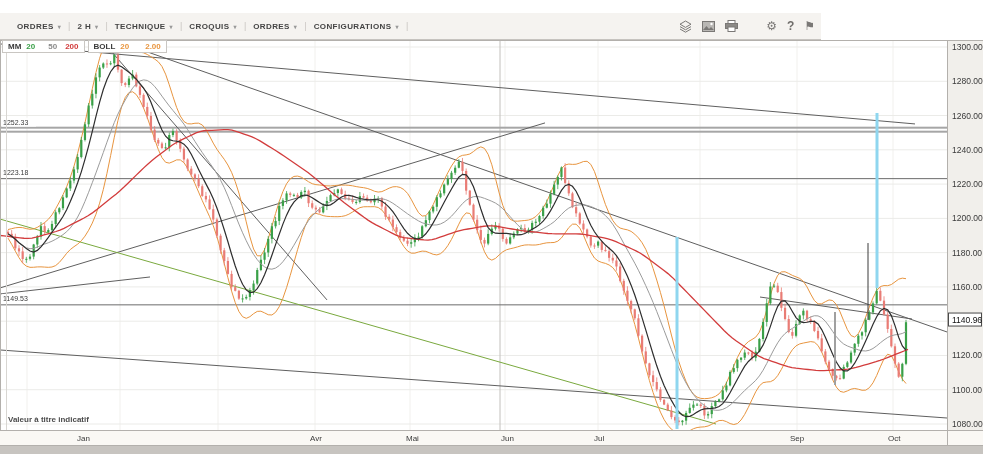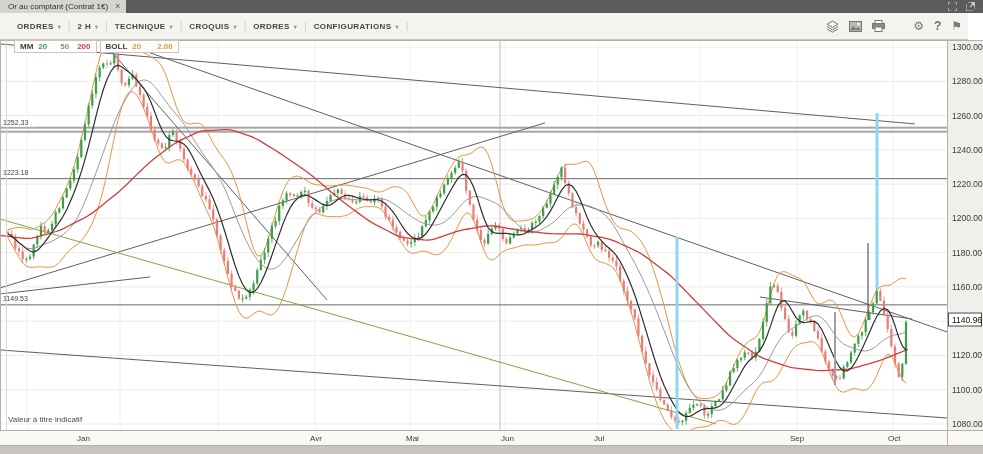--- a/index.html
+++ b/index.html
@@ -5,69 +5,51 @@
   html,body{margin:0;padding:0;background:#c7c4c0;}
   .app{position:relative;width:983px;height:454px;background:#fff;overflow:hidden;
        font-family:"Liberation Sans",sans-serif;-webkit-font-smoothing:antialiased;}
   
   .tabbar{position:absolute;top:0;left:0;width:983px;height:13px;background:#5d5c5a;display:flex;align-items:stretch;}
   .tab{background:#d6d4d0;color:#2e2e2e;font-size:8px;line-height:13px;padding:0 6px 0 8px;display:flex;gap:7px;align-items:center;}
   .tab-close{color:#555;font-size:9px;cursor:pointer;}
   .titlebar-icons{margin-left:auto;display:flex;gap:9px;align-items:center;padding-right:8px;}
   .titlebar-icons svg{display:block;}
   
-  .menubar{position:absolute;top:13px;left:0;width:968px;height:27px;background:#f5f3f0;border-bottom:1px solid #c6c3bf;
+  .menubar{position:absolute;top:13px;left:0;width:821px;height:27px;background:#f5f3f0;border-bottom:1px solid #c6c3bf;
            display:flex;align-items:center;box-sizing:border-box;}
   #menu-items{display:flex;align-items:center;padding-left:10px;}
   .menu-item{font-size:8px;font-weight:bold;letter-spacing:.4px;color:#444;padding:0 7px;display:flex;gap:4px;align-items:center;cursor:pointer;white-space:nowrap;}
   .menu-caret{color:#999;font-size:6px;}
   .menu-sep{color:#c9c6c2;font-size:9px;}
   .menu-icons{margin-left:auto;display:flex;gap:10px;align-items:center;padding-right:6px;}
   .micon{color:#7a7876;font-size:12px;line-height:12px;display:flex;align-items:center;cursor:pointer;}
   .micon svg{display:block;}
   .micon.qmark{font-weight:bold;font-size:12px;color:#6f6d6a;}
   .gap{width:8px;}
   
   .chart-wrap{position:absolute;top:40px;left:0;width:983px;height:414px;}
   #chart-svg{position:absolute;top:0;left:0;}
-  .legend{position:absolute;top:0;left:14px;display:flex;gap:3px;justify-content:space-between;}
+  .legend{position:absolute;top:0;left:2px;display:flex;gap:3px;justify-content:space-between;}
   .lg-box{background:#fff;border:1px solid #c9c6c2;padding:0 5px;height:11px;display:flex;gap:5px;align-items:center;
           font-size:8px;font-weight:bold;color:#3a3a3a;}
   .lg-box span{display:inline-block;}
-  .footer-note{position:absolute;left:8px;top:375px;font-size:8px;font-weight:400;color:#4c4c4c;}
+  .footer-note{position:absolute;left:8px;top:375px;font-size:8px;font-weight:700;color:#4c4c4c;}
   
   text{font-family:"Liberation Sans",sans-serif;}
   .tick{font-size:8.5px;fill:#3a3a3a;}
   .month{font-size:8px;fill:#3a3a3a;}
   .lvl{font-size:7px;fill:#3a3a3a;}
   .pbox{font-size:8.5px;fill:#111;}
 </style>
 </head>
 <body>
 
 <div class="app">
 
-  <div class="tabbar">
-    <div class="tab">
-      <span>Or au comptant (Contrat 1€)</span>
-      <span class="tab-close">×</span>
-    </div>
-    <div class="titlebar-icons">
-      <span>
-        <svg width="9" height="9" viewBox="0 0 9 9">
-            <path d="M0 3V0h3M6 0h3v3M9 6v3H6M3 9H0V6" fill="none" stroke="#cfcecb" stroke-width="1.2"></path>
-          </svg>
-      </span>
-      <span>
-        <svg width="9" height="9" viewBox="0 0 9 9">
-            <path d="M0 2v7h7M2 0h7v7M4 5L8 1M8 1h-3M8 1v3" fill="none" stroke="#cfcecb" stroke-width="1.1"></path>
-          </svg>
-      </span>
-    </div>
-  </div>
 
   <div class="menubar">
     <nav id="menu-items">
         <span class="menu-item">
           <span>ORDRES</span>
           <span class="menu-caret">▾</span>
         </span>
         <span class="menu-sep">|</span>
         <span class="menu-item">
           <span>2 H</span>

